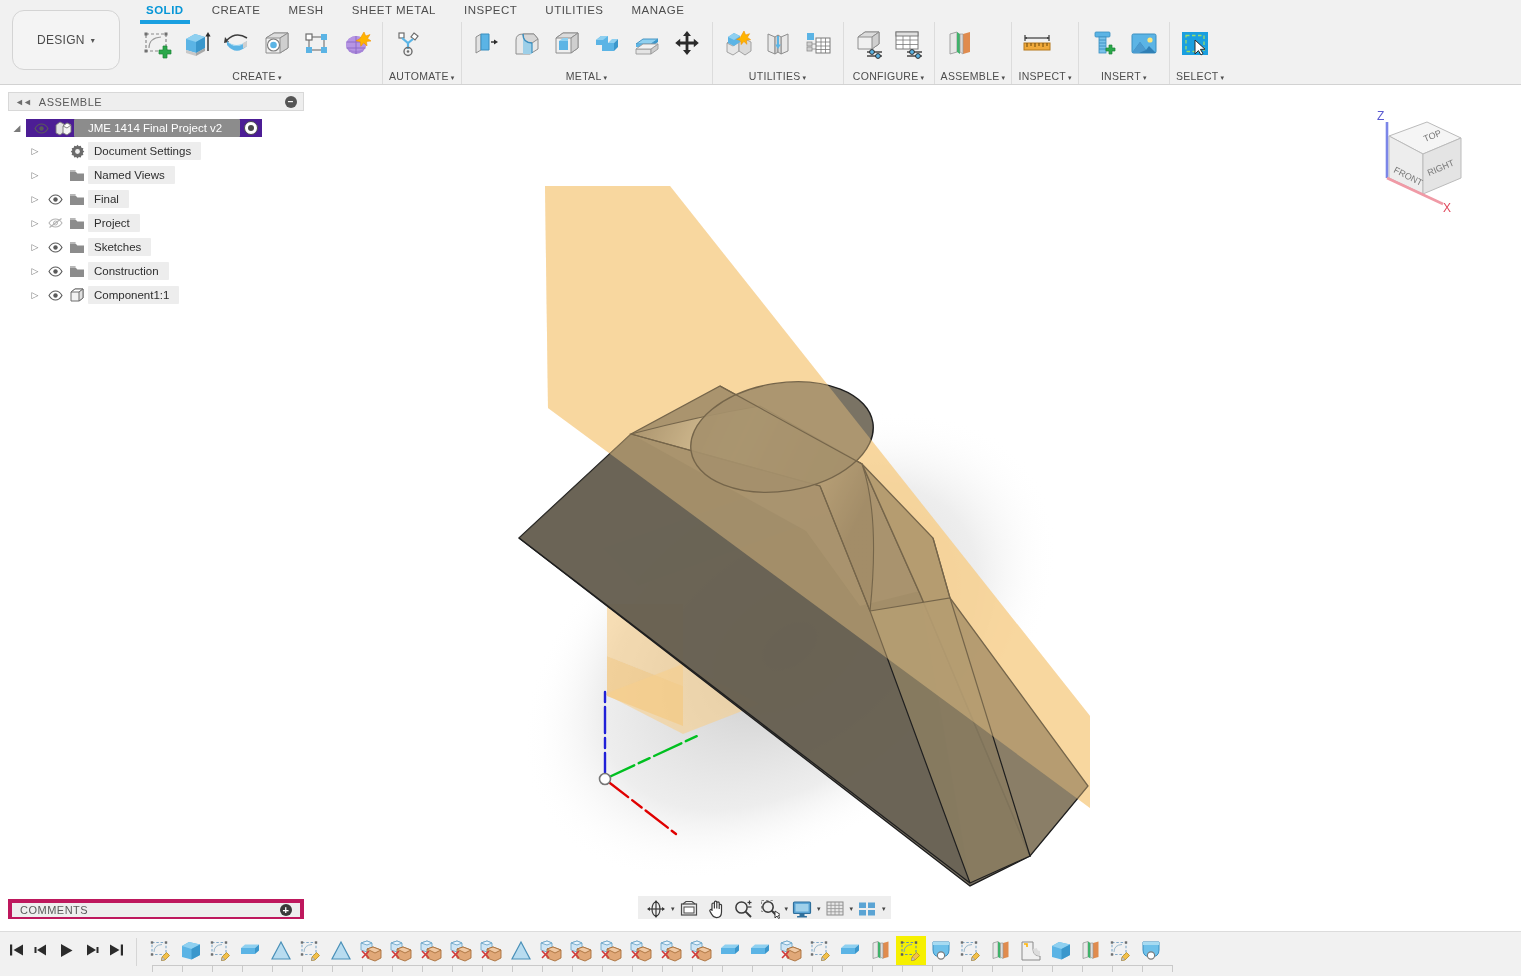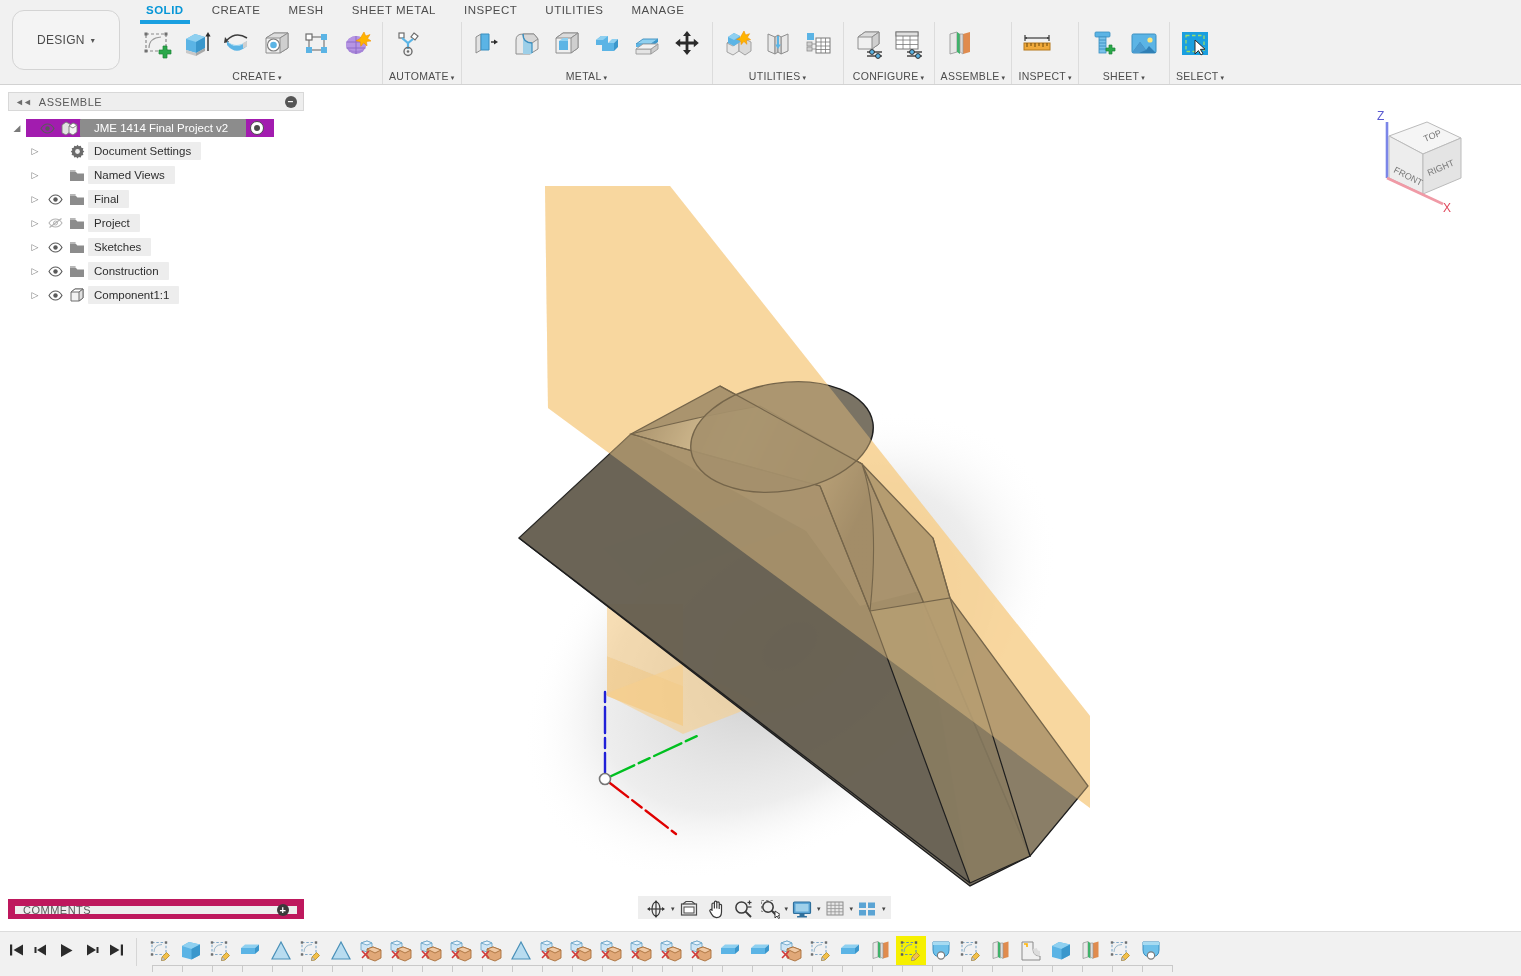--- a/index.html
+++ b/index.html
@@ -87,36 +87,36 @@
     color: #7a7a7a; font-size: 9px;
   }
   .node .eye { width: 22px; display: flex; align-items: center; justify-content: center; }
   .node .nicon { width: 22px; display: flex; align-items: center; justify-content: center; }
   .node .nlabel {
     background: #ededed; padding: 3px 10px 3px 6px; border-radius: 1px;
     color: #2e2e2e; white-space: nowrap;
   }
   .node.root .nlabel { background: #8c8c8c; color: #ffffff; padding: 3px 18px 3px 14px; }
   .node.root { height: 22px; }
-  .root-wrap { background: #a21caf; display: inline-flex; align-items: center;
-    padding: 0 10px; }
+  .root-wrap { background: #4c1d95; display: inline-flex; align-items: center;
+    padding: 0 4px; }
   .radio-dot {
     width: 14px; height: 14px; border-radius: 50%; border: 1.5px solid #4a4a4a;
     display: inline-flex; align-items: center; justify-content: center; margin-left: 4px;
     background: #fff;
   }
   .radio-dot i { width: 6px; height: 6px; border-radius: 50%; background: #4a4a4a; display:block;}
 
   
   .ind1 { padding-left: 18px; }
 
   
   .comments {
     position: absolute; left: 8px; top: 899px; width: 296px; height: 22px;
-    background: #eeeeee; border: 7px solid #be185d;
+    background: #eeeeee; border: 4px solid #be185d;
     display: flex; align-items: center; padding: 0 8px;
     font-size: 11px; color: #5a5a5a; letter-spacing: .5px;
   }
   .comments .plus {
     margin-left: auto; width: 12px; height: 12px; border-radius: 50%;
     background: #3a3a3a; color: #fff; font-size: 11px;
     display: flex; align-items: center; justify-content: center; font-weight: bold; line-height: 1;
   }
 
   
@@ -465,21 +465,21 @@
           <div class="btn">
             <svg width="30" height="30" viewBox="0 0 30 30">
               <rect x="3" y="5" width="24" height="19" rx="1.5" fill="#5bb4e5" stroke="#3a8fc0" stroke-width="1"></rect>
               <circle cx="21" cy="11" r="2.6" fill="#ffe87a"></circle>
               <path d="M3 24 L11 13 L17 21 L20 17 L27 24 Z" fill="#2f7fb5"></path>
               <path d="M3 24 L11 13 L17 21 L10 24 Z" fill="#4a9bd0"></path>
             </svg>
           </div>
         </div>
         <div class="panel-label">
-          <span>SHEET</span><span class="caret">▾</span>
+          <span>INSERT</span><span class="caret">▾</span>
         </div>
       </div>
 
       <div class="panel">
         <div class="panel-icons">
           <div class="btn">
             <svg width="34" height="30" viewBox="0 0 34 30">
               <rect x="4" y="3" width="26" height="23" fill="#1a9fe0"></rect>
               <rect x="8" y="6.5" width="18" height="16" fill="none" stroke="#9ade6a" stroke-width="1.3" stroke-dasharray="3.5,2.5"></rect>
               <path d="M17 11 L17 25 L20.4 21.6 L23 26 L25 24.6 L22.4 20.4 L27 20.2 Z" fill="#ffffff" stroke="#2b2b2b" stroke-width="1"></path>

